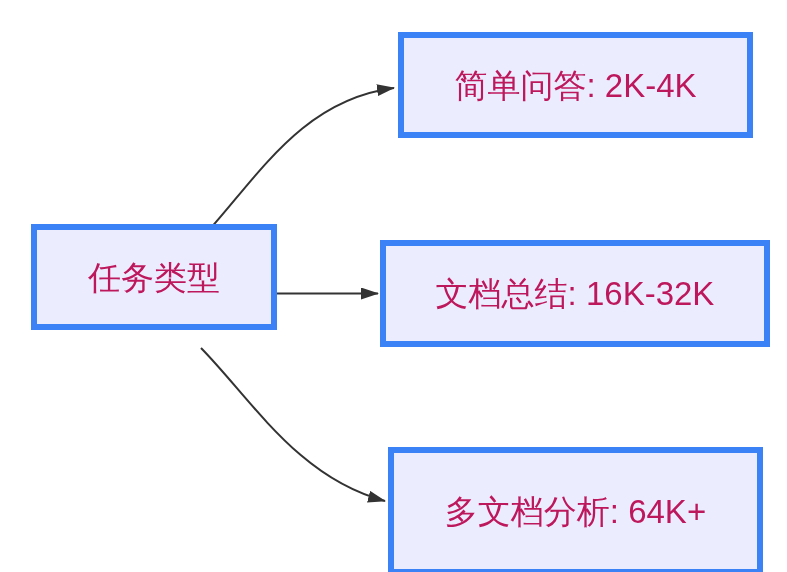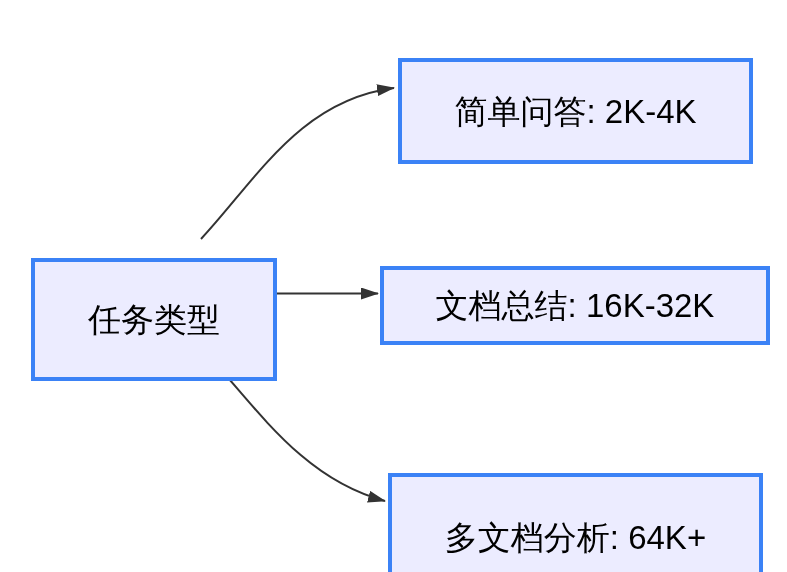--- a/index.html
+++ b/index.html
@@ -20,34 +20,33 @@
     left: 0;
     top: 0;
     width: 787px;
     height: 572px;
     pointer-events: none;
   }
   .node {
     position: absolute;
     box-sizing: border-box;
     background: #ECECFF;
-    border: 4px solid #3b82f6;
+    border: 6px solid #3b82f6;
     display: flex;
     align-items: center;
     justify-content: center;
-    color: #000000;
+    color: #be185d;
     font-size: 33px;
     line-height: 1;
     white-space: nowrap;
     text-align: center;
-    margin-top: 26px;
   }
-  .node-root   { left: 31px;  top: 232px; width: 246px; height: 123px; }
+  .node-root   { left: 31px;  top: 224px; width: 246px; height: 106px; }
   .node-top    { left: 398px; top: 32px;  width: 355px; height: 106px; }
-  .node-mid    { left: 380px; top: 240px; width: 390px; height: 79px; }
+  .node-mid    { left: 380px; top: 240px; width: 390px; height: 107px; }
   .node-bottom { left: 388px; top: 447px; width: 375px; height: 128px; }
 </style>
 </head>
 <body>
 
 <div class="canvas">
 
   <svg class="edges-layer" width="787" height="572" viewBox="0 0 787 572" xmlns="http://www.w3.org/2000/svg">
     <defs>
       <marker id="arrowhead" markerUnits="userSpaceOnUse" markerWidth="18" markerHeight="12" refX="17" refY="6" orient="auto">

